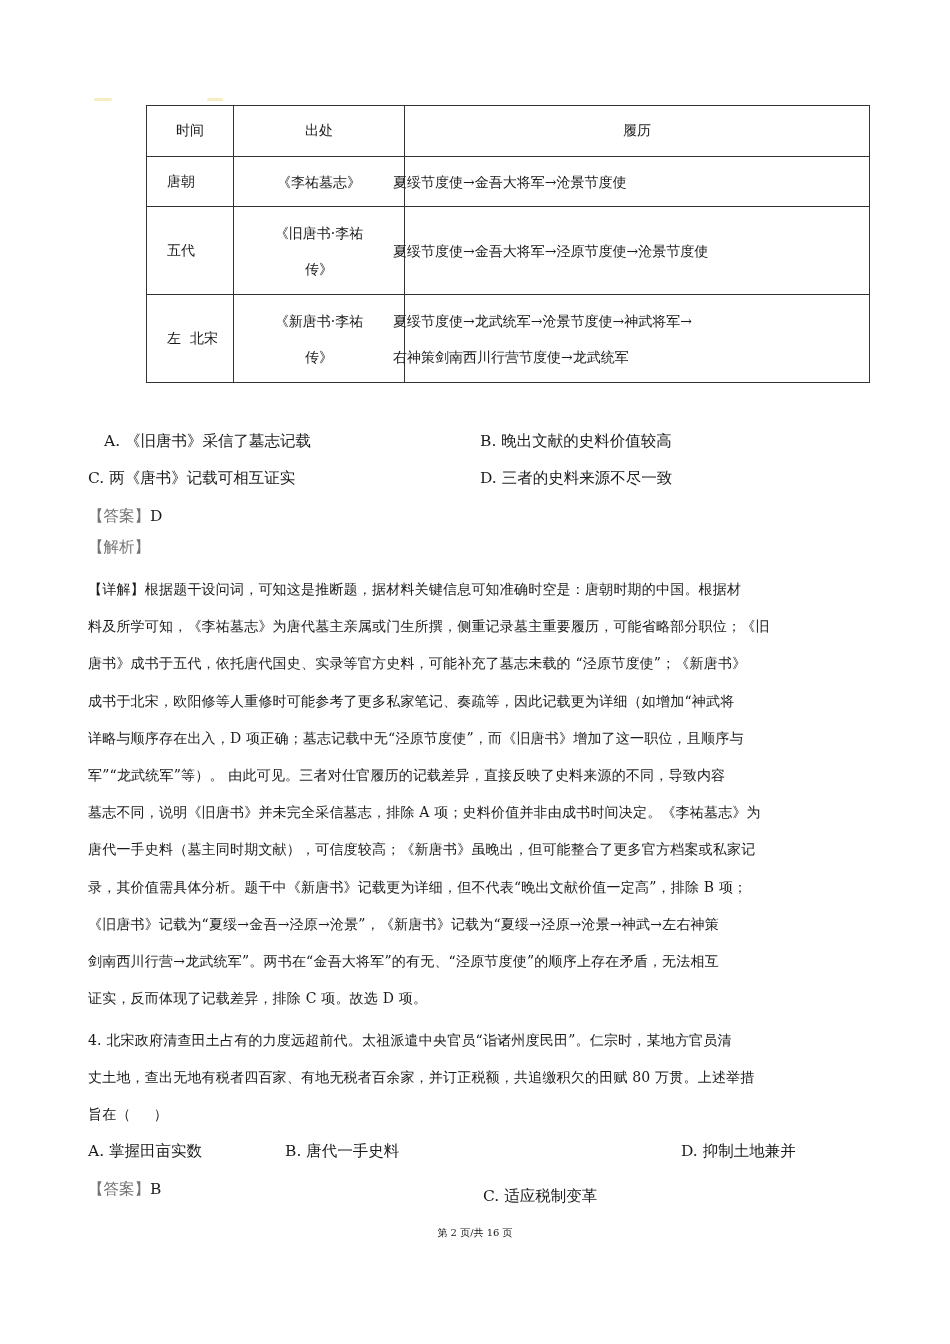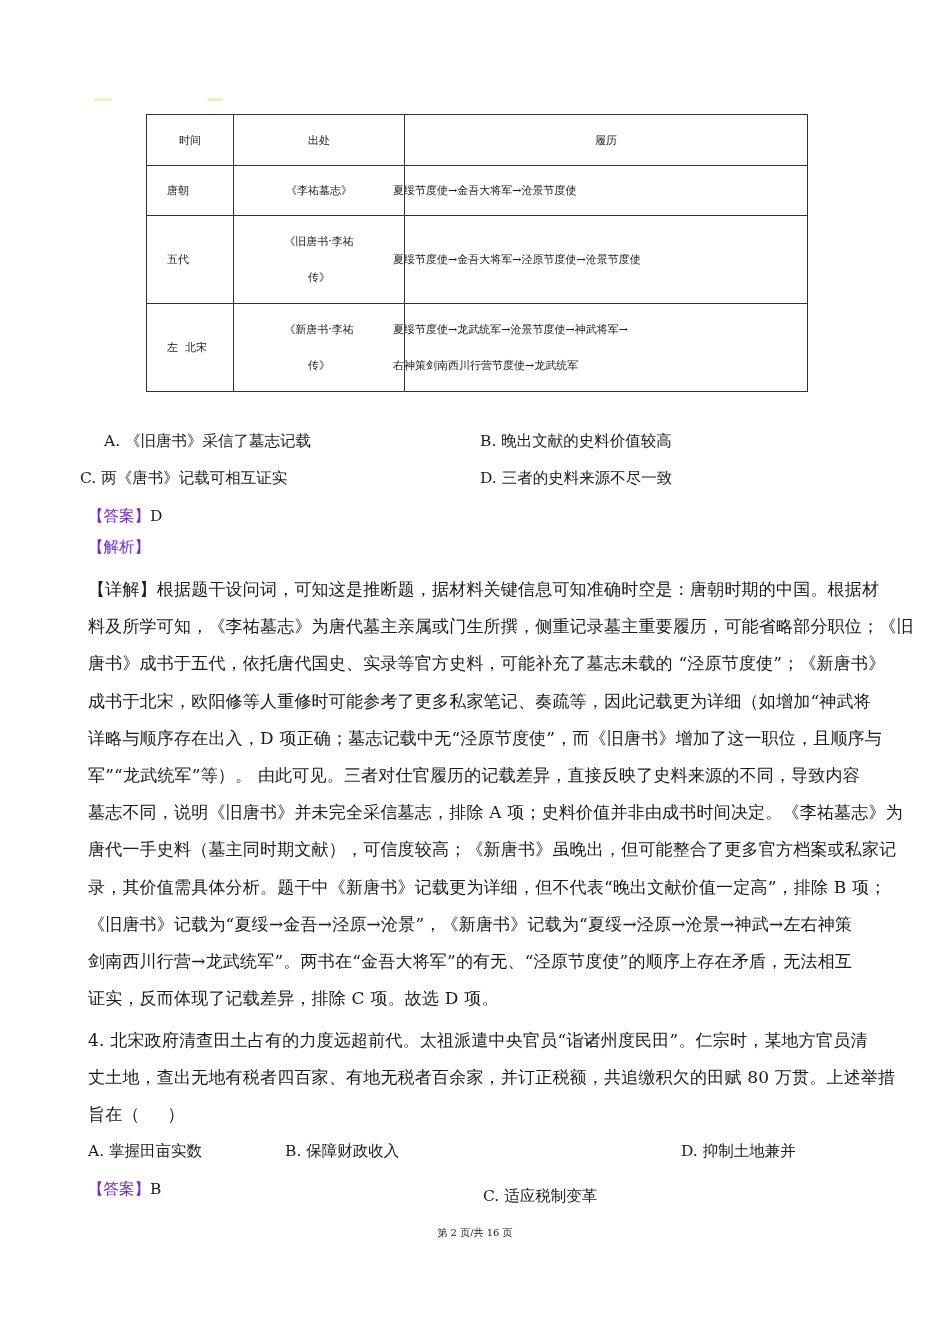--- a/index.html
+++ b/index.html
@@ -28,25 +28,24 @@
       height: 3px;
       border-radius: 2px;
       background: #f3e6a8;
       opacity: 0.7;
     }
     
     .history-table {
       position: absolute;
       left: 146px;
       top: 105px;
-      width: 662px;
+      width: 724px;
       border-collapse: collapse;
-      font-size: 11px;
+      font-size: 14px;
       table-layout: fixed;
-      margin-top: 9px;
     }
     .history-table td, .history-table th {
       border: 1.5px solid #333;
       font-weight: normal;
       vertical-align: middle;
       padding: 0;
     }
     .history-table .col-time { width: 87px; }
     .history-table .col-source { width: 171px; }
     .history-table .col-career { width: auto; }
@@ -58,28 +57,28 @@
     .time-cell { padding-left: 20px !important; text-align: left; }
     .source-cell { text-align: center; line-height: 36px; }
     .career-cell { padding-left: 0 !important; text-align: left; line-height: 36px; position: relative; }
     .career-text { margin-left: -12px; display: block; }
     .opt-row {
       position: absolute;
       font-size: 15.5px;
       white-space: nowrap;
     }
     .label-blue {
-      color: #6d28d9;
+      color: #737373;
       text-align: center;
     }
     .para {
       position: absolute;
       left: 88px;
       width: 782px;
-      font-size: 17px;
+      font-size: 14px;
       line-height: 37.2px;
       text-align: justify;
       letter-spacing: 0.2px;
     }
     .para-line { display: block; white-space: nowrap; }
     .footer {
       position: absolute;
       top: 1226px;
       left: 0;
       width: 950px;
@@ -135,21 +134,21 @@
       <td class="career-cell">
         <span class="career-text">夏绥节度使→龙武统军→沧景节度使→神武将军→</span>
         <span class="career-text">右神策剑南西川行营节度使→龙武统军</span>
       </td>
     </tr>
   </tbody>
     </table>
 
   <div class="opt-row" style="left:104px;top:431px;">A. 《旧唐书》采信了墓志记载</div>
   <div class="opt-row" style="left:480px;top:431px;">B. 晚出文献的史料价值较高</div>
-  <div class="opt-row" style="left:80px;top:468px;">C. 两《唐书》记载可相互证实</div>
+  <div class="opt-row" style="left:88px;top:468px;">C. 两《唐书》记载可相互证实</div>
   <div class="opt-row" style="left:480px;top:468px;">D. 三者的史料来源不尽一致</div>
 
   <div class="opt-row" style="left:88px;top:506px;">
     <span class="label-blue">【答案】</span><span>D</span>
   </div>
   <div class="opt-row" style="left:88px;top:537px;">
     <span class="label-blue">【解析】</span>
   </div>
 
   <div class="para" style="top:571px;">
@@ -167,21 +166,21 @@
     <span class="para-line">证实，反而体现了记载差异，排除 C 项。故选 D 项。</span>
   </div>
 
   <div class="para" style="top:1022px;">
     <span class="para-line">4. 北宋政府清查田土占有的力度远超前代。太祖派遣中央官员“诣诸州度民田”。仁宗时，某地方官员清</span>
     <span class="para-line">丈土地，查出无地有税者四百家、有地无税者百余家，并订正税额，共追缴积欠的田赋 80 万贯。上述举措</span>
     <span class="para-line" style="white-space:pre;">旨在（     ）</span>
   </div>
 
   <div class="opt-row" style="left:88px;top:1141px;">A. 掌握田亩实数</div>
-  <div class="opt-row" style="left:285px;top:1141px;">B. 保障财政收入</div>
+  <div class="opt-row" style="left:285px;top:1141px;">B. 唐代一手史料</div>
   <div class="opt-row" style="left:483px;top:1186px;">C. 适应税制变革</div>
   <div class="opt-row" style="left:681px;top:1141px;">D. 抑制土地兼并</div>
 
   <div class="opt-row" style="left:88px;top:1179px;">
     <span class="label-blue">【答案】</span><span>B</span>
   </div>
 
   <div class="footer">第 2 页/共 16 页</div>
 </div>
 

